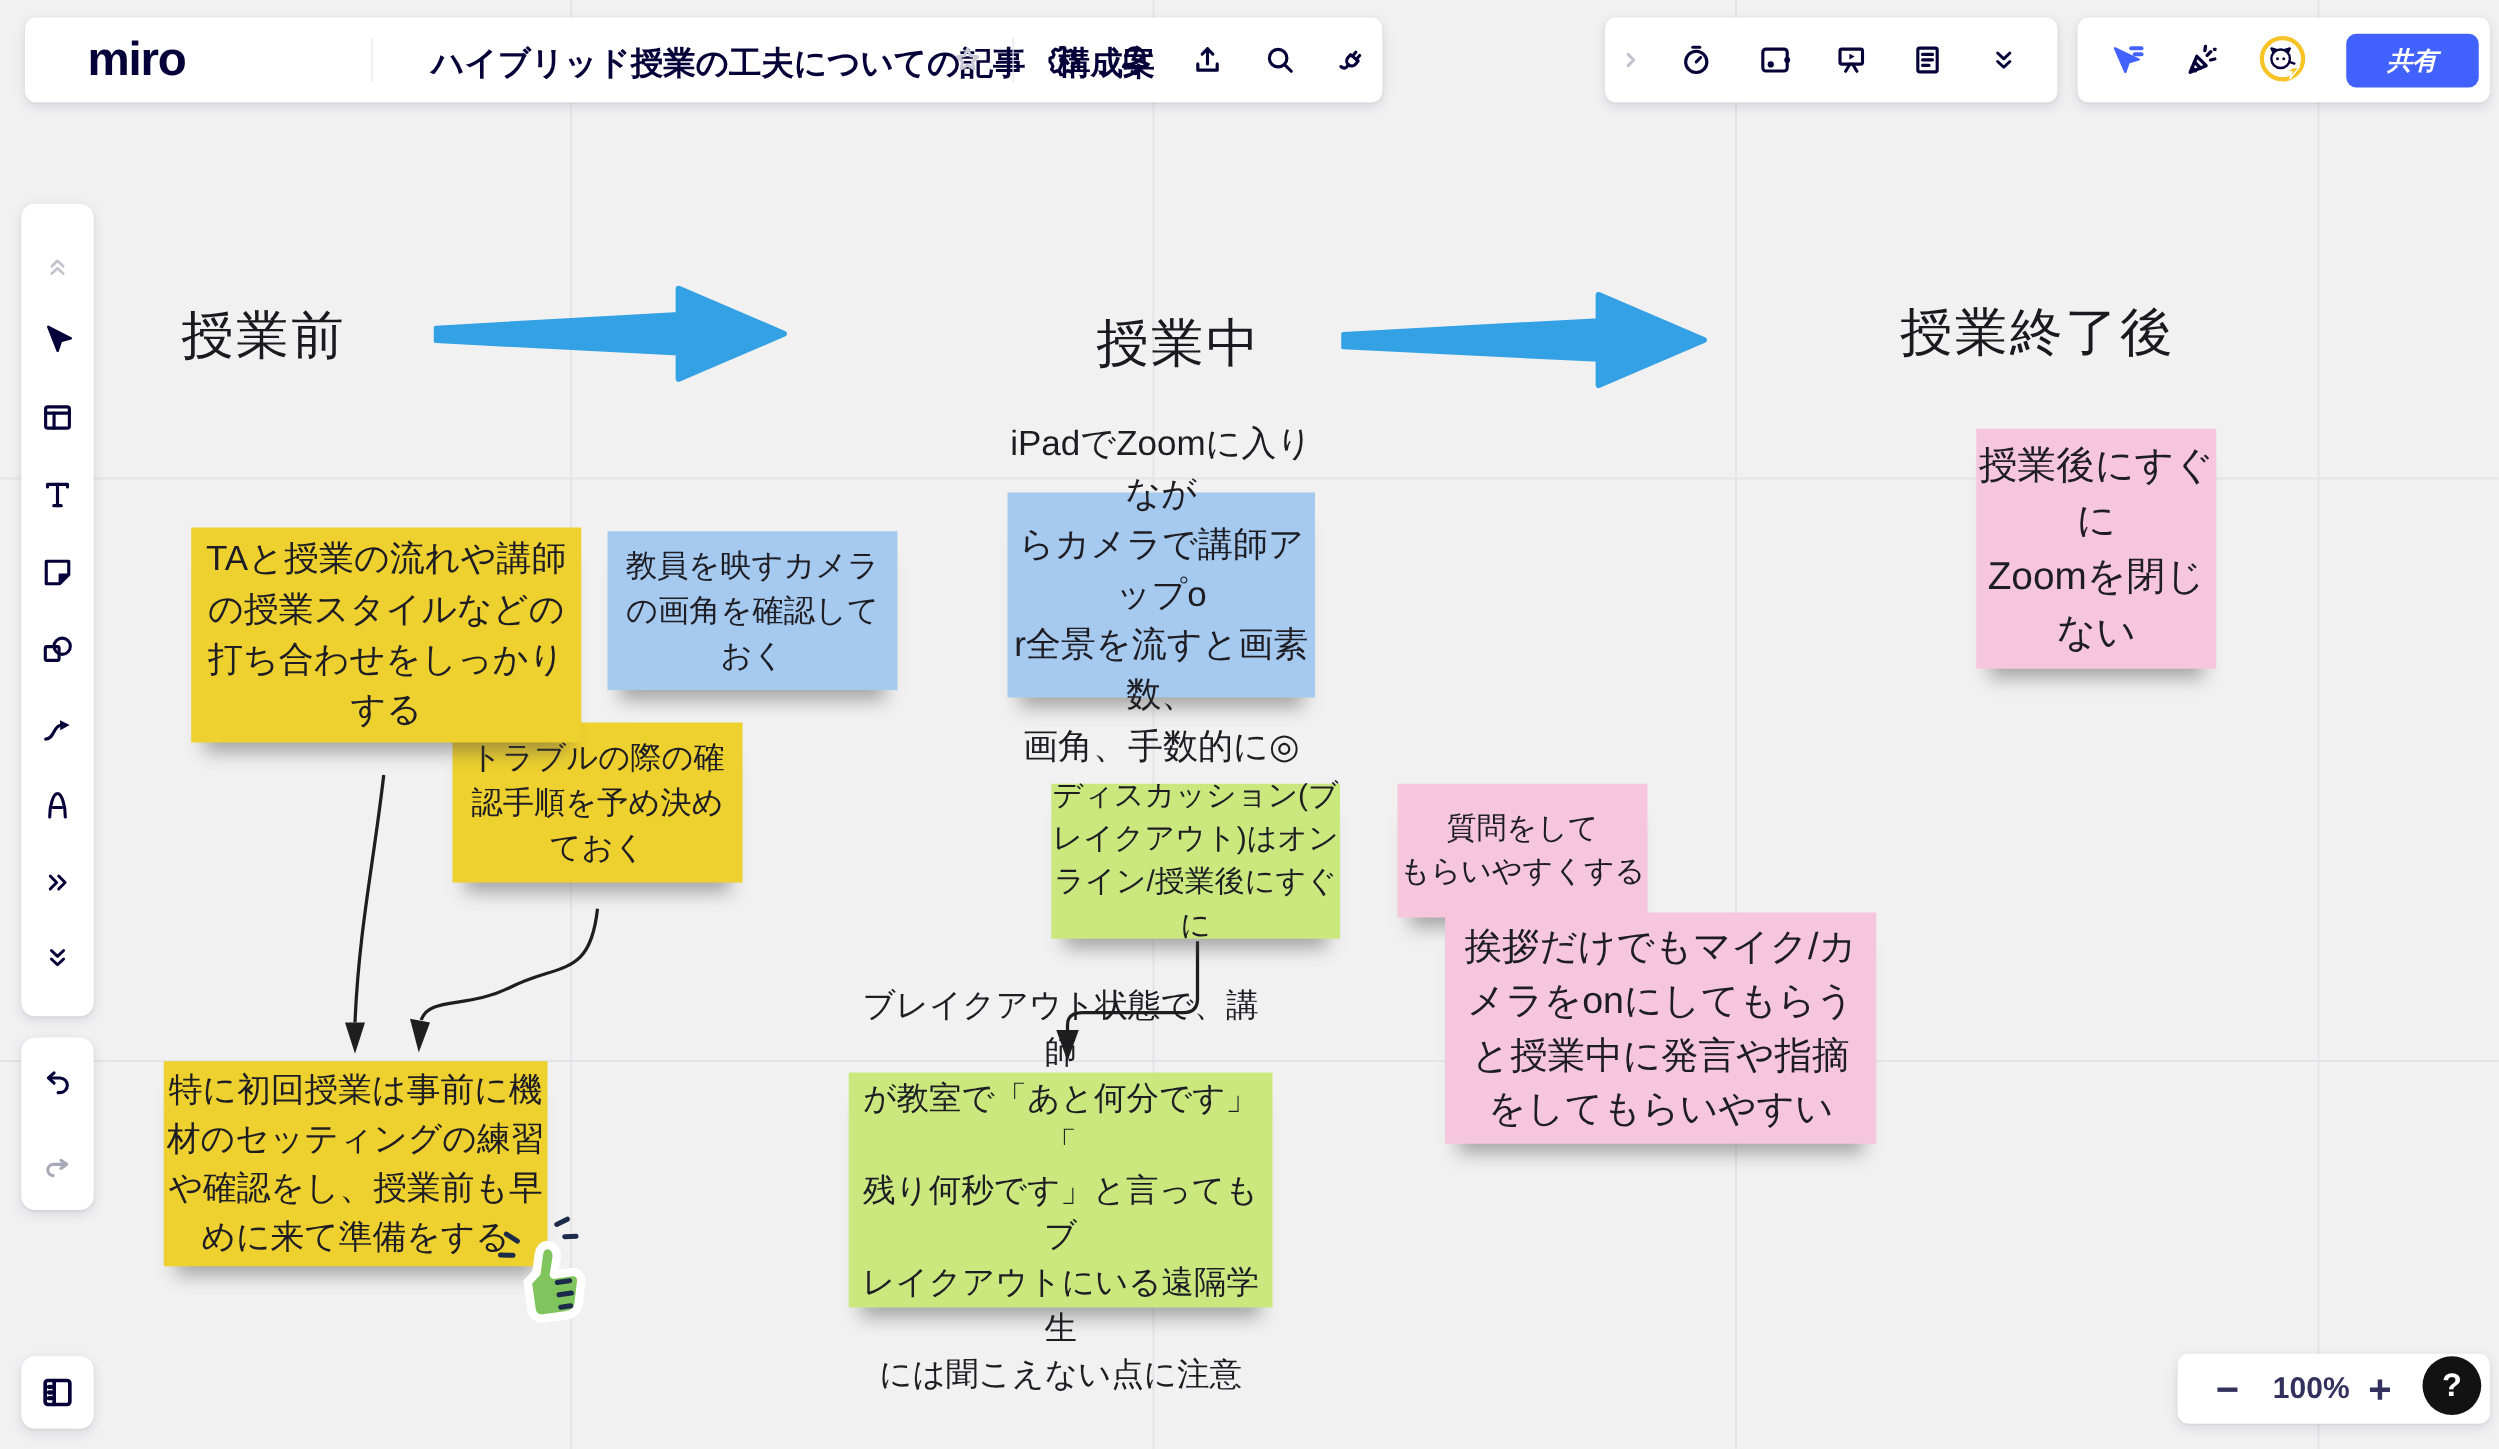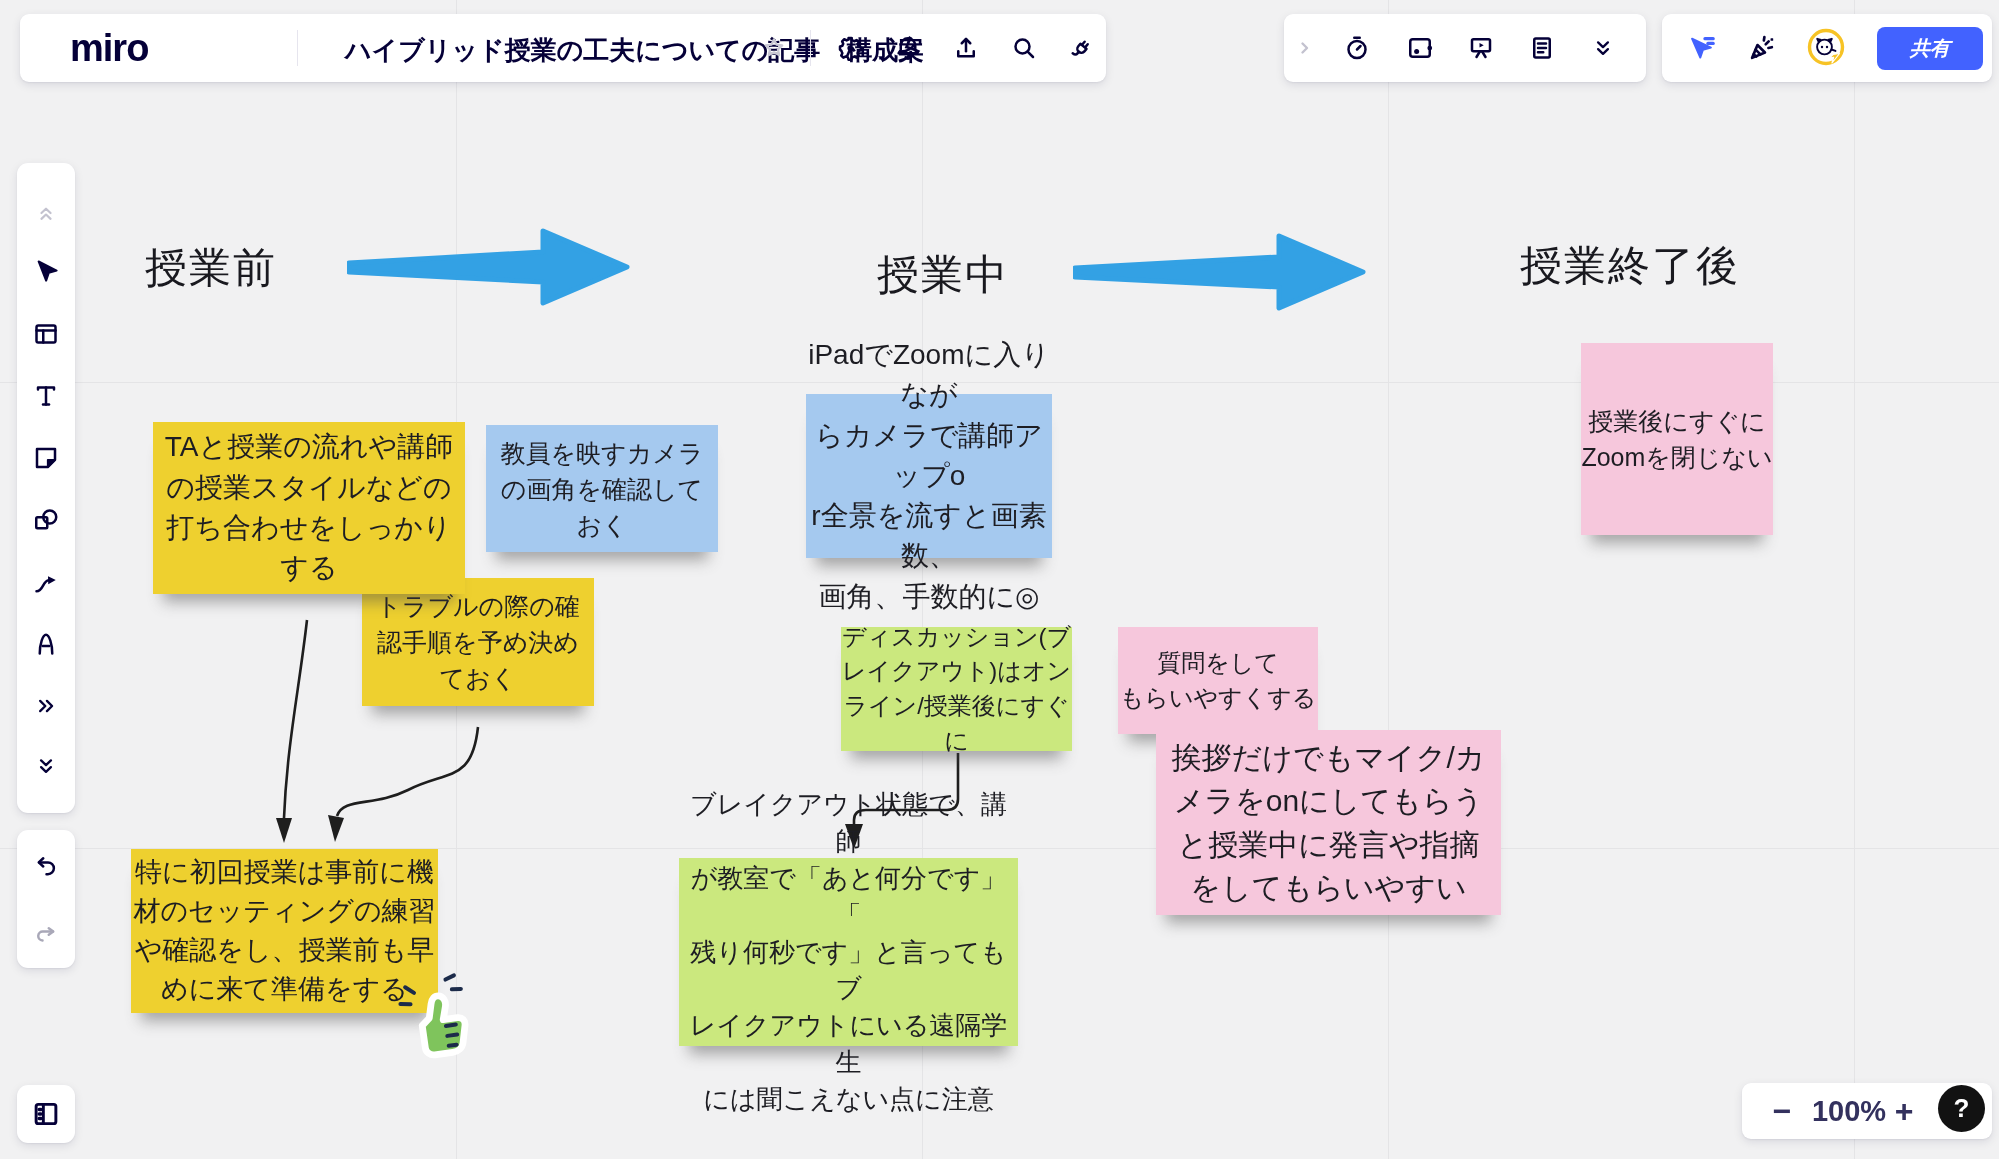--- a/index.html
+++ b/index.html
@@ -40,21 +40,21 @@
   }
   .col-heading { position:absolute; font-size:42px; font-weight:500; color:#19191f; letter-spacing:2px; white-space:nowrap; }
   .note {
     position:absolute; display:flex; align-items:center; justify-content:center;
     text-align:center; color:#1d1d23;
     box-shadow:0 18px 14px -10px rgba(70,70,72,.45);
   }
   .note .txt { white-space:pre-line; line-height:1.44; }
   .flow-arrow { position:absolute; }
   .overlay { position:absolute; left:0; top:0; pointer-events:none; }
-  .zoom-label { font-size:29px; font-weight:700; color:#33315e; }
+  .zoom-label { font-size:24px; font-weight:700; color:#33315e; }
   .zoom-sign { font-size:32px; font-weight:600; color:#33315e; line-height:1; }
   .help-btn {
     position:absolute; left:196px; top:2px; width:47px; height:47px; border-radius:50%;
     background:#121212; color:#fff; font-size:26px; font-weight:700;
     display:flex; align-items:center; justify-content:center; cursor:pointer;
   }
 </style>
 </head>
 <body>
 
@@ -135,21 +135,21 @@
 </div>
 
 <div class="note" style="left:1156px; top:730px; width:345px; height:185px; background:#f6c7dc; z-index:2;">
   <div class="txt" style="font-size:30px;">挨拶だけでもマイク/カ
 メラをonにしてもらう
 と授業中に発言や指摘
 をしてもらいやすい</div>
 </div>
 
 <div class="note" style="left:1581px; top:343px; width:192px; height:192px; background:#f6c7dc;">
-  <div class="txt" style="font-size:25px;">授業後にすぐに
+  <div class="txt" style="font-size:31px;">授業後にすぐに
 Zoomを閉じない</div>
 </div>
 
 <div style="position:absolute; left:396px; top:972px; z-index:3; transform:rotate(-8deg);">
   <svg width="84" height="92" viewBox="0 0 42 46">
     <path d="M17 41h9c3 0 5.2-1.6 5.8-4l2.2-8.5c.6-2.3-.9-4.3-3.2-4.3h-7.2l2-6.4c.8-2.7-.5-5.3-2.8-5.7-1.9-.3-3.5 1.1-4.1 3.4l-1.9 7-4 3.2v11.3c0 2.2 1.9 4 4.2 4z" fill="#7fc45c" stroke="#ffffff" stroke-width="3.4" stroke-linejoin="round"></path>
     <g fill="none" stroke="#1c2b4a" stroke-width="2" stroke-linecap="round">
       <path d="M3.5 13.5l5 .8"></path>
       <path d="M7 5.5l4 3.4"></path>
       <path d="M27.5 4.5l4.5-1.5"></path>

